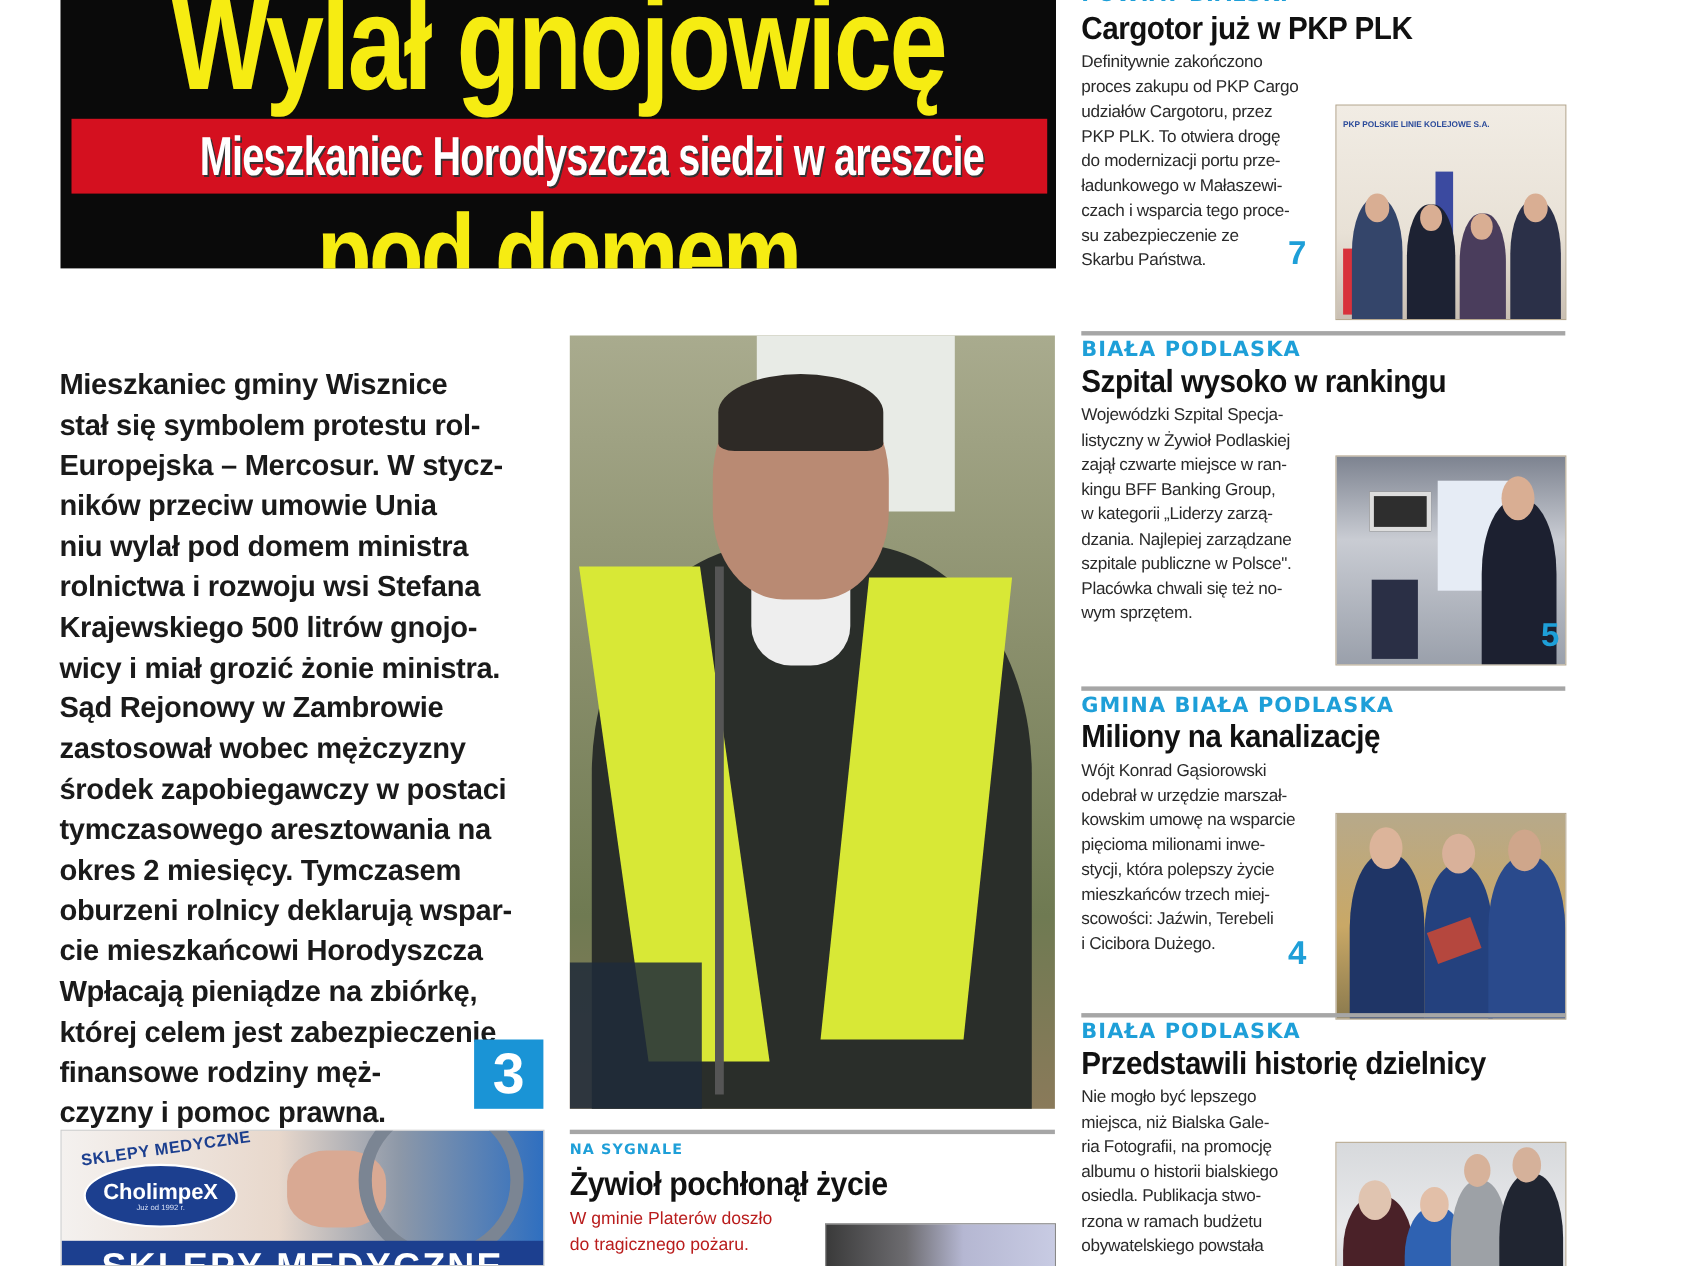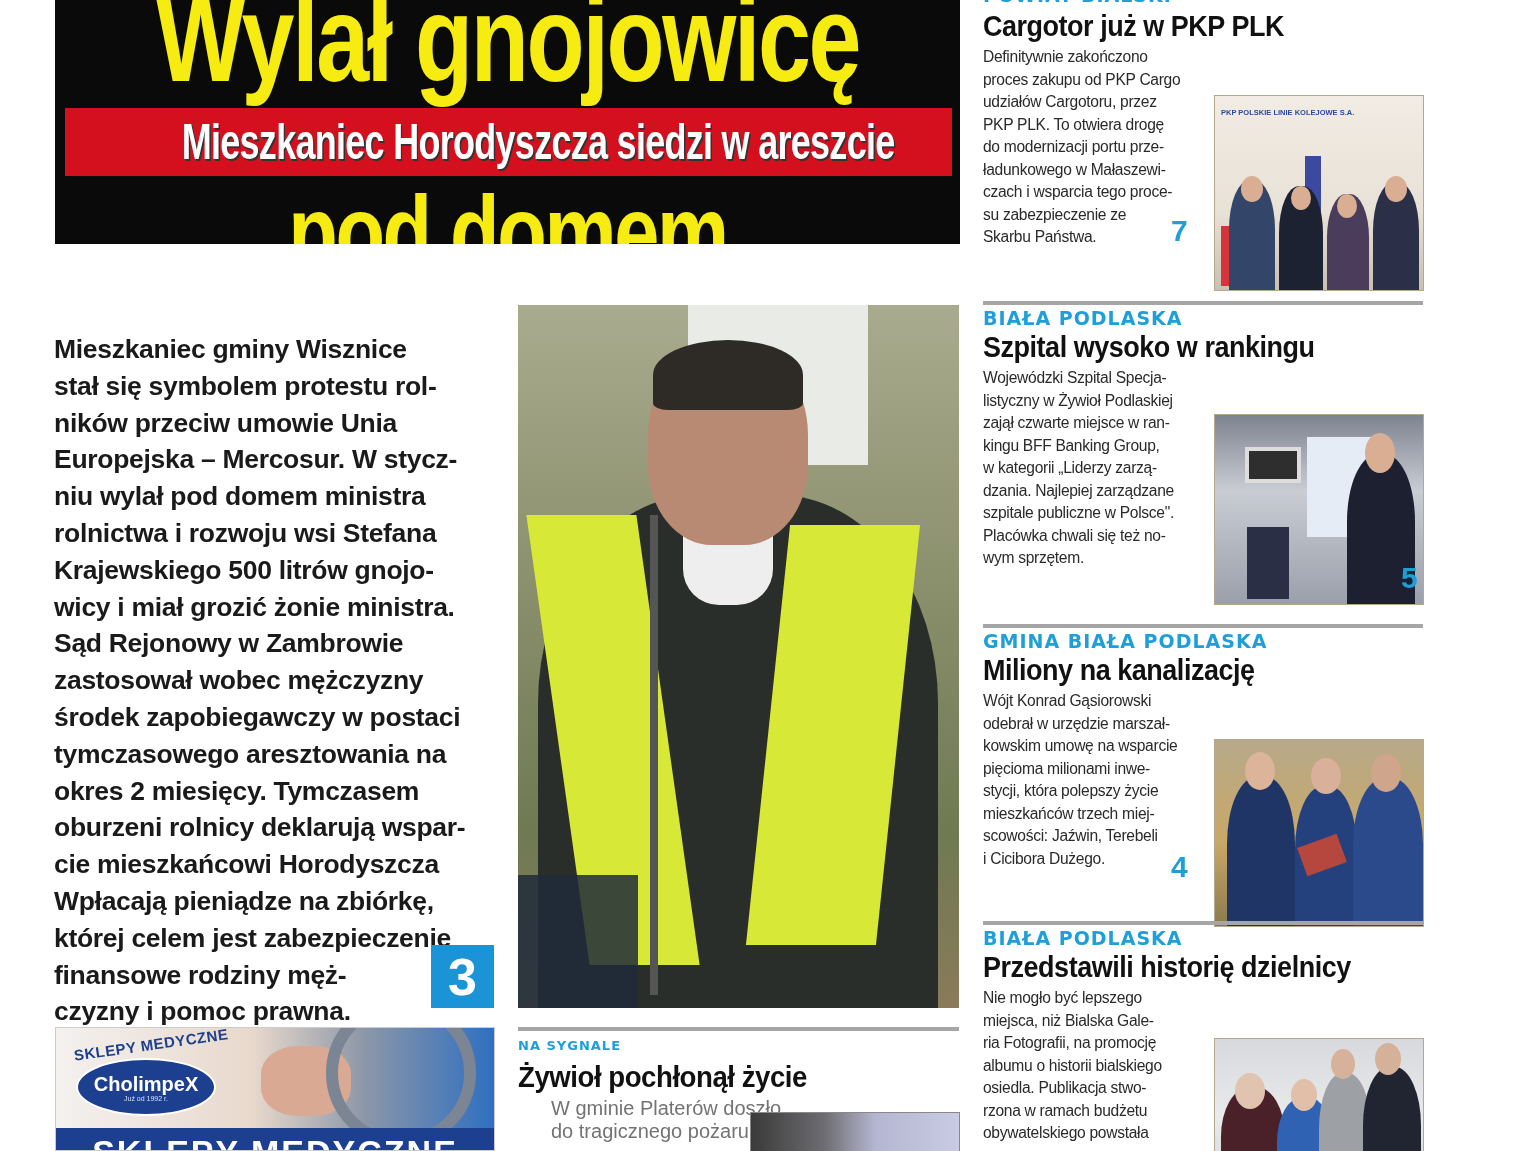--- a/index.html
+++ b/index.html
@@ -93,21 +93,21 @@
   .s1 .section { height: 18px; overflow: hidden; line-height: 10px; }
   .s2 { top: 301px; }
   .s3 { top: 624px; }
   .s4 { top: 921px; }
 
   
   .sygnal { position: absolute; left: 518px; top: 1027px; width: 441px; }
   .sygnal .rule { height: 4px; background: #a6a6a6; margin-bottom: 4px; }
   .sygnal .section { color: #1e9fd8; font-weight: 700; font-size: 13px; letter-spacing: 1px; line-height: 22px; font-family: "DejaVu Sans", sans-serif; }
   .sygnal .title { font-weight: 700; font-size: 30px; line-height: 40px; white-space: nowrap; letter-spacing: -0.5px; transform: scaleX(0.92); transform-origin: left; }
-  .sygnal .txt { font-size: 20px; line-height: 23px; color: #737373; width: 215px; margin-left: 33px; }
+  .sygnal .txt { font-size: 16px; line-height: 23px; color: #b91c1c; width: 215px; }
   .sygnal .txt span { display: block; white-space: nowrap; }
   .sygnal .photo {
     position: absolute; left: 232px; top: 85px; width: 210px; height: 60px;
     background: linear-gradient(90deg, #3a3a3a 0%, #6d6c70 35%, #b5b7d2 60%, #c8cbe3 100%);
     border: 1px solid #888;
   }
 
   
   .ad {
     position: absolute; left: 55px; top: 1027px; width: 440px; height: 124px;
@@ -144,22 +144,22 @@
 <div class="headline-box">
   <div class="hl-line1">Wylał gnojowicę</div>
   <div class="hl-red-band"></div>
   <div class="hl-sub">Mieszkaniec Horodyszcza siedzi w areszcie</div>
   <div class="hl-line2">pod domem ministra</div>
 </div>
 
 <div class="lead">
   <span>Mieszkaniec gminy Wisznice</span>
   <span>stał się symbolem protestu rol-</span>
+  <span>Europejska – Mercosur. W stycz-</span>
   <span>ników przeciw umowie Unia</span>
-  <span>Europejska – Mercosur. W stycz-</span>
   <span>niu wylał pod domem ministra</span>
   <span>rolnictwa i rozwoju wsi Stefana</span>
   <span>Krajewskiego 500 litrów gnojo-</span>
   <span>wicy i miał grozić żonie ministra.</span>
   <span>Sąd Rejonowy w Zambrowie</span>
   <span>zastosował wobec mężczyzny</span>
   <span>środek zapobiegawczy w postaci</span>
   <span>tymczasowego aresztowania na</span>
   <span>okres 2 miesięcy. Tymczasem</span>
   <span>oburzeni rolnicy deklarują wspar-</span>

